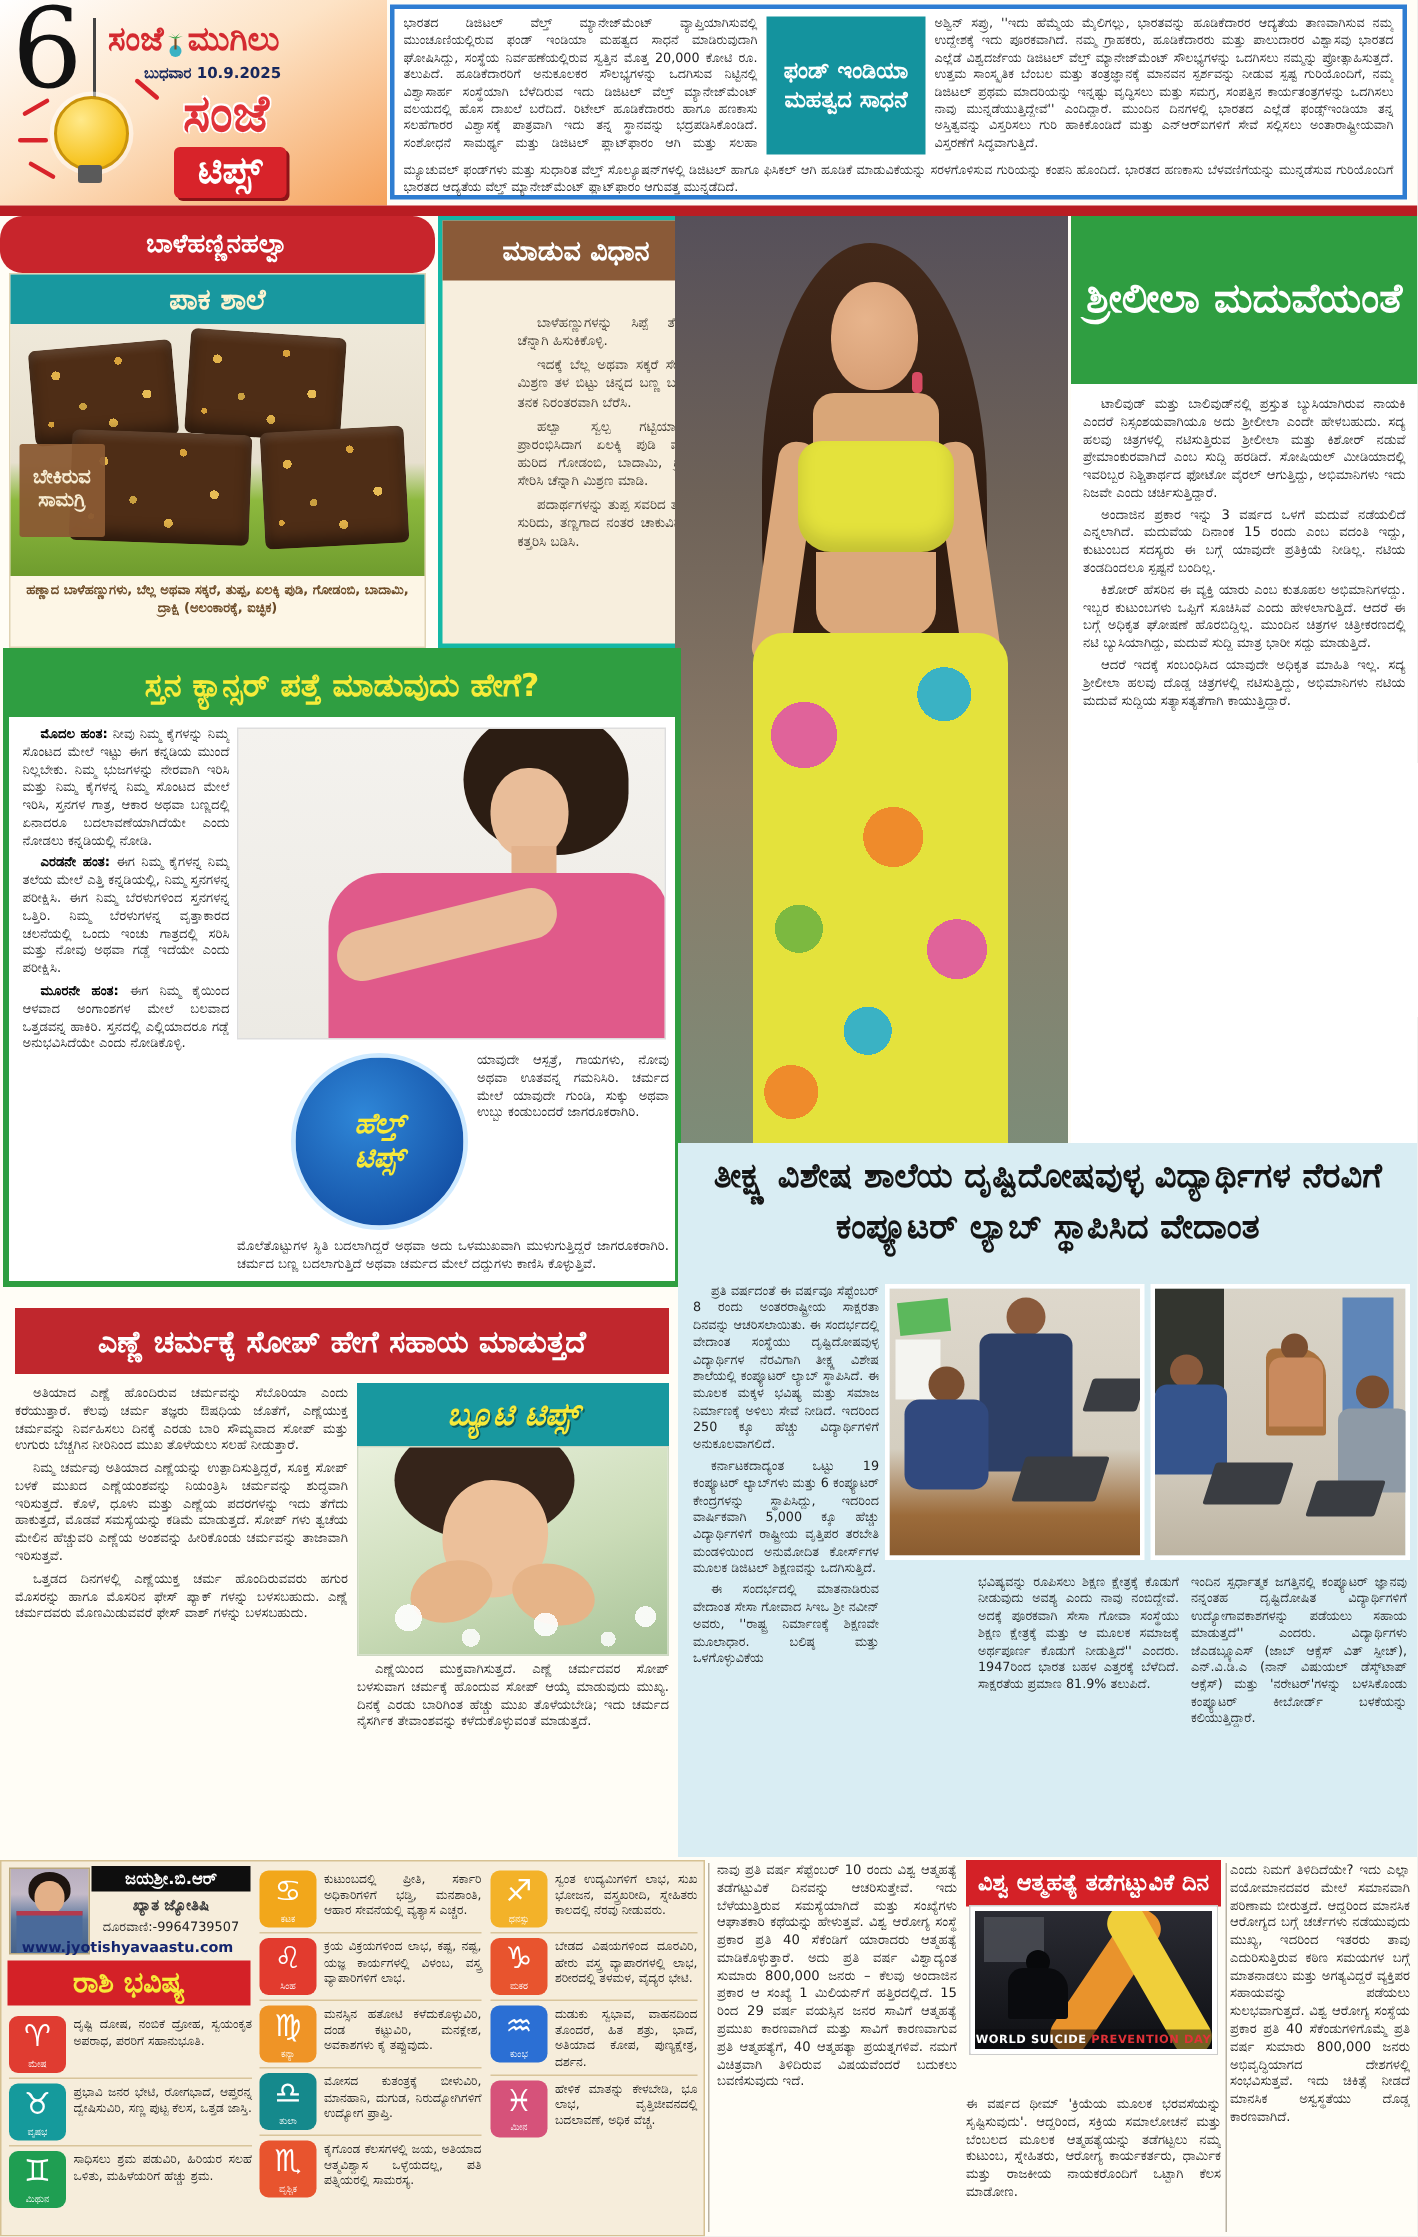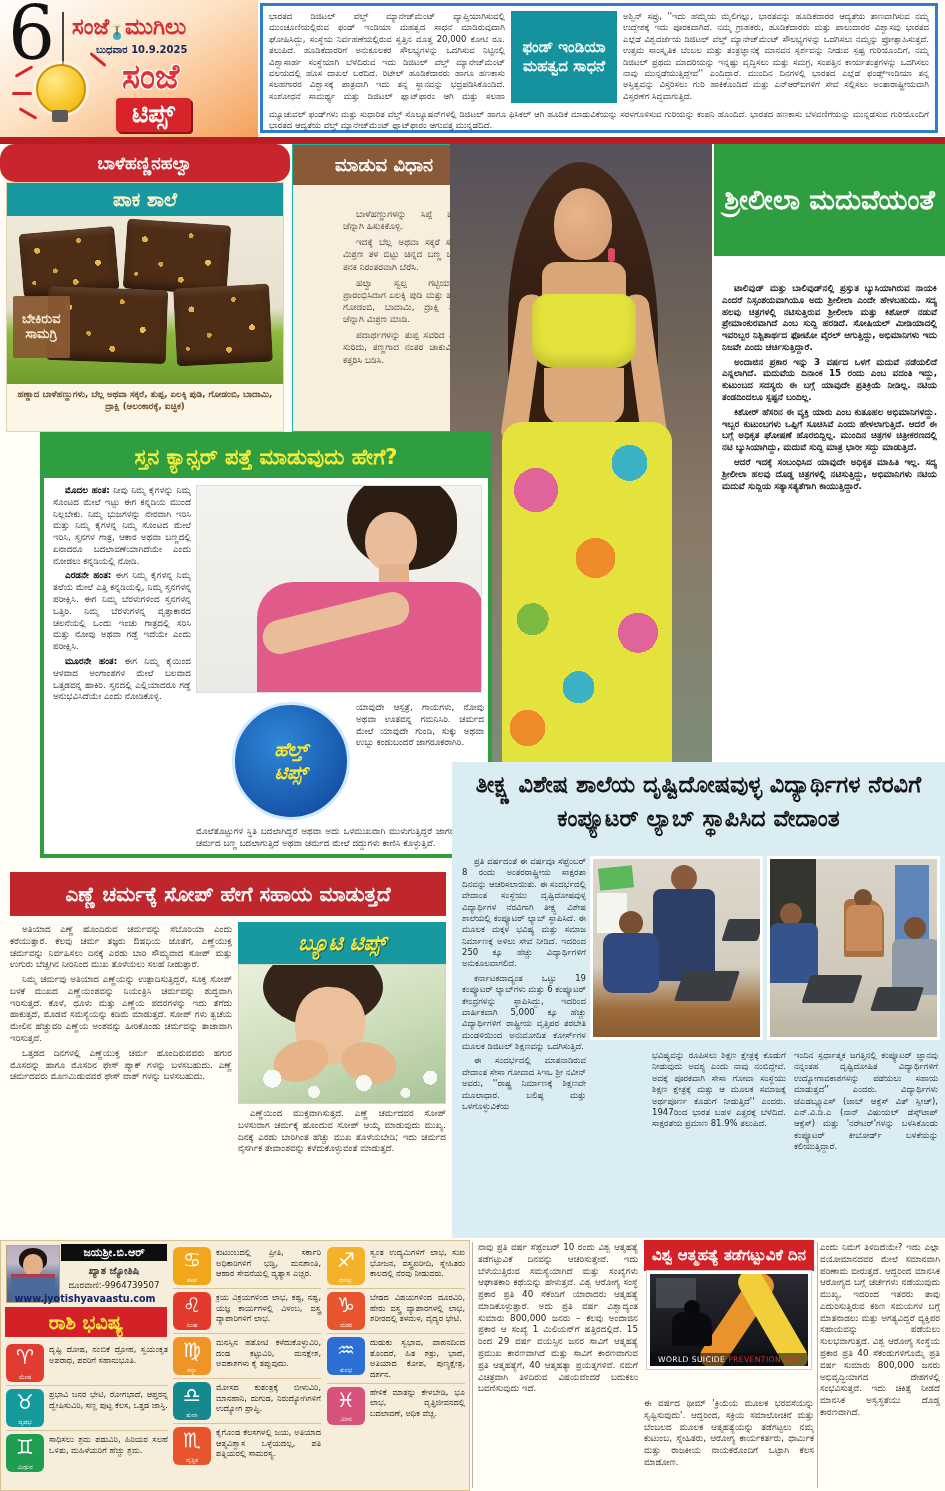--- a/index.html
+++ b/index.html
@@ -53,21 +53,21 @@
       radial-gradient(circle 3px at 80% 55%,#e8bc55 0 3px,transparent 3px),
       radial-gradient(circle 2.5px at 35% 62%,#caa040 0 2.5px,transparent 2.5px),
       radial-gradient(circle 3px at 55% 82%,#e2b24a 0 3px,transparent 3px),
       radial-gradient(circle 2px at 12% 78%,#d9a33c 0 2px,transparent 2px);
     box-shadow:inset 0 -6px 10px rgba(0,0,0,.45),inset 0 4px 6px rgba(255,255,255,.12);}
   .ing-label{position:absolute;left:6px;bottom:26px;background:rgba(138,90,51,.95);color:#f7ecd2;
     font-weight:bold;font-size:13px;line-height:1.15;padding:16px 9px;border-radius:2px;text-align:center;}
   .recipe-caption{padding:5px 8px;font-size:8.7px;color:#6b4a26;text-align:center;font-weight:bold;line-height:1.35;}
 
   
-  .method{left:292px;top:144px;width:184px;height:288px;background:#f7eedd;border:1px solid #14b8a6;box-sizing:border-box;}
+  .method{left:292px;top:144px;width:184px;height:288px;background:#f7eedd;border:3px solid #14b8a6;box-sizing:border-box;}
   .method-header{height:40px;background:#8a5a38;color:#fff;font-weight:bold;font-size:18px;
     display:flex;align-items:center;justify-content:center;}
   .method-body{padding:23px 9px;font-size:9px;line-height:1.35;color:#3a352c;text-align:justify;margin-left:41px;}
   .method-body p{margin:0 0 4px;text-indent:13px;}
 
   
   .star-photo{left:450px;top:144px;width:262px;height:618px;overflow:hidden;
     background:linear-gradient(180deg,#56505a 0%,#6e6258 30%,#8a7a68 62%,#7d8c78 100%);}
   .hair{position:absolute;left:58px;top:18px;width:150px;height:330px;border-radius:48% 52% 40% 40%;
     background:linear-gradient(180deg,#43291a,#2e1b10 60%,#3c2415);}
@@ -85,24 +85,24 @@
     background-image:radial-gradient(circle 22px at 20% 20%,#e0639a 0 22px,transparent 22px),
       radial-gradient(circle 18px at 75% 12%,#3ab2c4 0 18px,transparent 18px),
       radial-gradient(circle 20px at 55% 40%,#ef8b2b 0 20px,transparent 20px),
       radial-gradient(circle 16px at 18% 58%,#7cb940 0 16px,transparent 16px),
       radial-gradient(circle 20px at 80% 62%,#e0639a 0 20px,transparent 20px),
       radial-gradient(circle 16px at 45% 78%,#3ab2c4 0 16px,transparent 16px),
       radial-gradient(circle 18px at 15% 90%,#ef8b2b 0 18px,transparent 18px);}
   .star-panel{left:714px;top:144px;width:231px;height:618px;background:#ffffff;box-sizing:border-box;}
   .star-headline{height:112px;background:#2f9e41;color:#fff;font-weight:bold;font-size:27px;
     display:flex;align-items:center;justify-content:center;text-align:center;line-height:1.5;padding:0 6px;box-sizing:border-box;}
-  .star-body{padding:27px 8px;font-size:8.8px;font-weight:bold;}
-
-  
-  .bc-box{left:2px;top:432px;width:452px;height:426px;background:#fff;border:4px solid #2f9e41;box-sizing:border-box;margin-left:38px;}
+  .star-body{padding:9px 8px;font-size:8.8px;}
+
+  
+  .bc-box{left:2px;top:432px;width:452px;height:426px;background:#fff;border:4px solid #2f9e41;box-sizing:border-box;}
   .bc-header{height:42px;background:#2f9e41;color:#f7ec3a;font-size:21px;font-weight:bold;
     display:flex;align-items:center;justify-content:center;}
   .bc-content{position:relative;height:376px;}
   .bc-left{position:absolute;left:9px;top:7px;width:138px;height:362px;overflow:hidden;}
   .bc-photo{position:absolute;left:152px;top:7px;width:286px;height:208px;overflow:hidden;
     background:linear-gradient(180deg,#f4f2ee 0%,#eceae4 100%);border:1px solid #ddd;box-sizing:border-box;}
   .bc-hair{position:absolute;left:150px;top:-12px;width:110px;height:96px;border-radius:50% 50% 45% 55%;background:#2c1d13;}
   .bc-face{position:absolute;left:168px;top:26px;width:52px;height:60px;border-radius:48%;background:#e9bd99;}
   .bc-neck{position:absolute;left:182px;top:78px;width:30px;height:28px;background:#e3b28c;}
   .bc-shirt{position:absolute;left:60px;top:96px;width:226px;height:112px;border-radius:36px 26px 0 0;background:#e05a8a;}
@@ -184,21 +184,21 @@
   .sui-box{left:644px;top:1240px;width:170px;}
   .sui-title{background:#d42127;color:#fff;font-size:15px;font-weight:bold;text-align:center;
     line-height:1.4;padding:5px 4px;}
   .sui-img{position:relative;height:92px;margin:0 3px;border:3px solid #fff;overflow:hidden;
     background:linear-gradient(180deg,#2a2b33 0%,#17181d 70%,#0e0f12 100%);box-shadow:0 0 0 1px #ccc;}
   .sui-window{position:absolute;left:6px;top:4px;width:40px;height:30px;background:#4d5058;opacity:.8;}
   .sui-person-head{position:absolute;left:34px;top:26px;width:16px;height:16px;border-radius:50%;background:#08090b;}
   .sui-person-body{position:absolute;left:22px;top:38px;width:40px;height:34px;border-radius:10px 14px 2px 2px;background:#0a0b0e;}
   .hand-o{position:absolute;left:74px;top:-8px;width:26px;height:110px;border-radius:12px;background:#e9932c;transform:rotate(34deg);}
   .hand-y{position:absolute;left:110px;top:-10px;width:26px;height:112px;border-radius:12px;background:#f0cf3a;transform:rotate(-30deg);}
-  .sui-cap{position:absolute;left:0;bottom:0;width:100%;text-align:center;font-size:7.6px;font-weight:normal;
+  .sui-cap{position:absolute;left:0;bottom:0;width:100%;text-align:center;font-size:7.6px;font-weight:bold;
     background:rgba(10,10,12,.55);padding:2px 0;letter-spacing:.4px;}
   .sui-cap .w{color:#fff;} .sui-cap .r{color:#e03238;}
   .sui-below{left:644px;top:1398px;width:170px;height:90px;overflow:hidden;}
   .sui-col3{left:820px;top:1242px;width:120px;height:246px;overflow:hidden;}
   .vr{position:absolute;width:1px;background:#b9b2a2;}
 </style>
 </head>
 <body>
 
 <div id="page">

